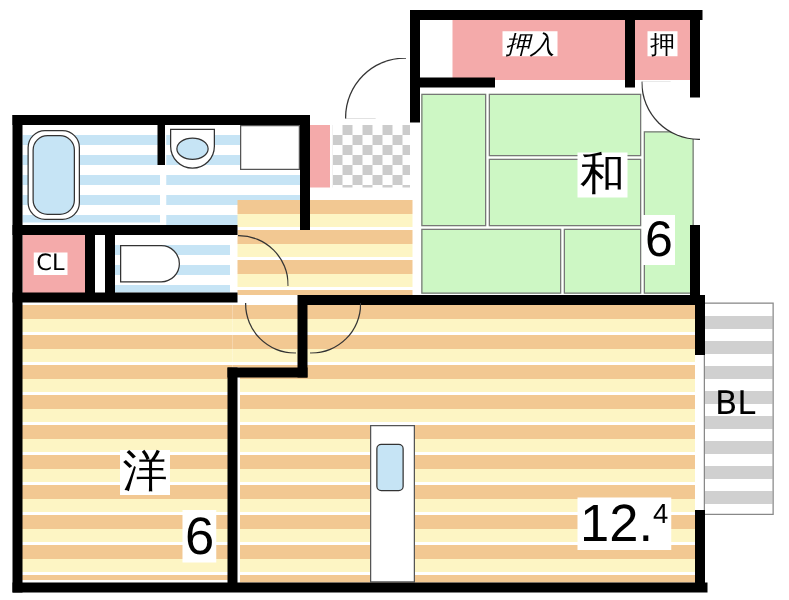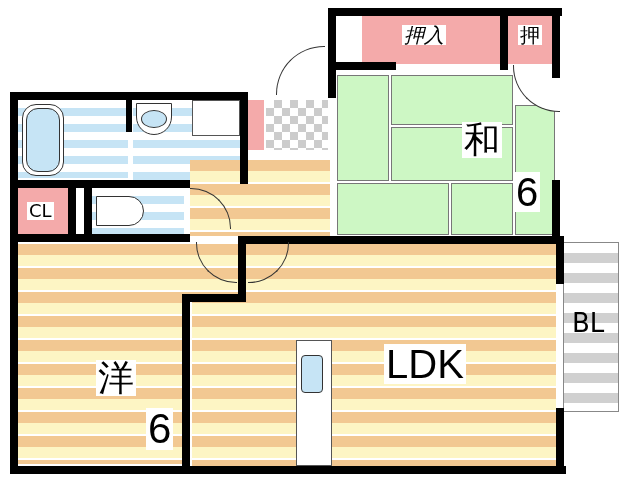--- a/index.html
+++ b/index.html
@@ -58,21 +58,23 @@
 
   <div class="abs wood" style="left:16px;top:244px;width:170px;height:220px;"></div>
   <div class="abs wood" style="left:186px;top:244px;width:58px;height:50px;"></div>
   <div class="label" style="left:96px;top:360px;font-size:36px;">洋</div>
   <div class="label" style="left:146px;top:408px;font-size:42px;font-family:'Liberation Sans Narrow','Liberation Sans',sans-serif;">6</div>
 
   <div class="abs wood" style="left:192px;top:244px;width:364px;height:222px;"></div>
   <div class="abs" style="left:296px;top:340px;width:36px;height:126px;background:#fff;border:1px solid #555;">
     <div class="abs" style="left:4px;top:14px;width:22px;height:38px;border:1px solid #333;border-radius:4px;background:#c6e4f5;"></div>
   </div>
-  <div class="label" style="left:384px;top:344px;font-size:40px;font-family:'Liberation Sans Narrow','Liberation Sans',sans-serif;">LDK</div>
+  <div class="label" style="left:462px;top:398px;font-size:42px;font-family:'Liberation Sans Narrow','Liberation Sans',sans-serif;">
+    <span>12.</span><sup style="font-size:22px;">4</sup>
+  </div>
 
   <div class="abs grey" style="left:563px;top:242px;width:56px;height:170px;border:1px solid #888;"></div>
   <div class="label" style="left:570px;top:310px;font-size:26px;background:transparent;">BL</div>
 
   <div class="wall" style="left:10px;top:92px;width:238px;height:8px;"></div>
   <div class="wall" style="left:10px;top:92px;width:8px;height:382px;"></div>
   <div class="wall" style="left:10px;top:466px;width:556px;height:8px;"></div>
   <div class="wall" style="left:556px;top:236px;width:8px;height:48px;"></div>
   <div class="wall" style="left:556px;top:408px;width:8px;height:64px;"></div>
   <div class="wall" style="left:328px;top:8px;width:234px;height:8px;"></div>

